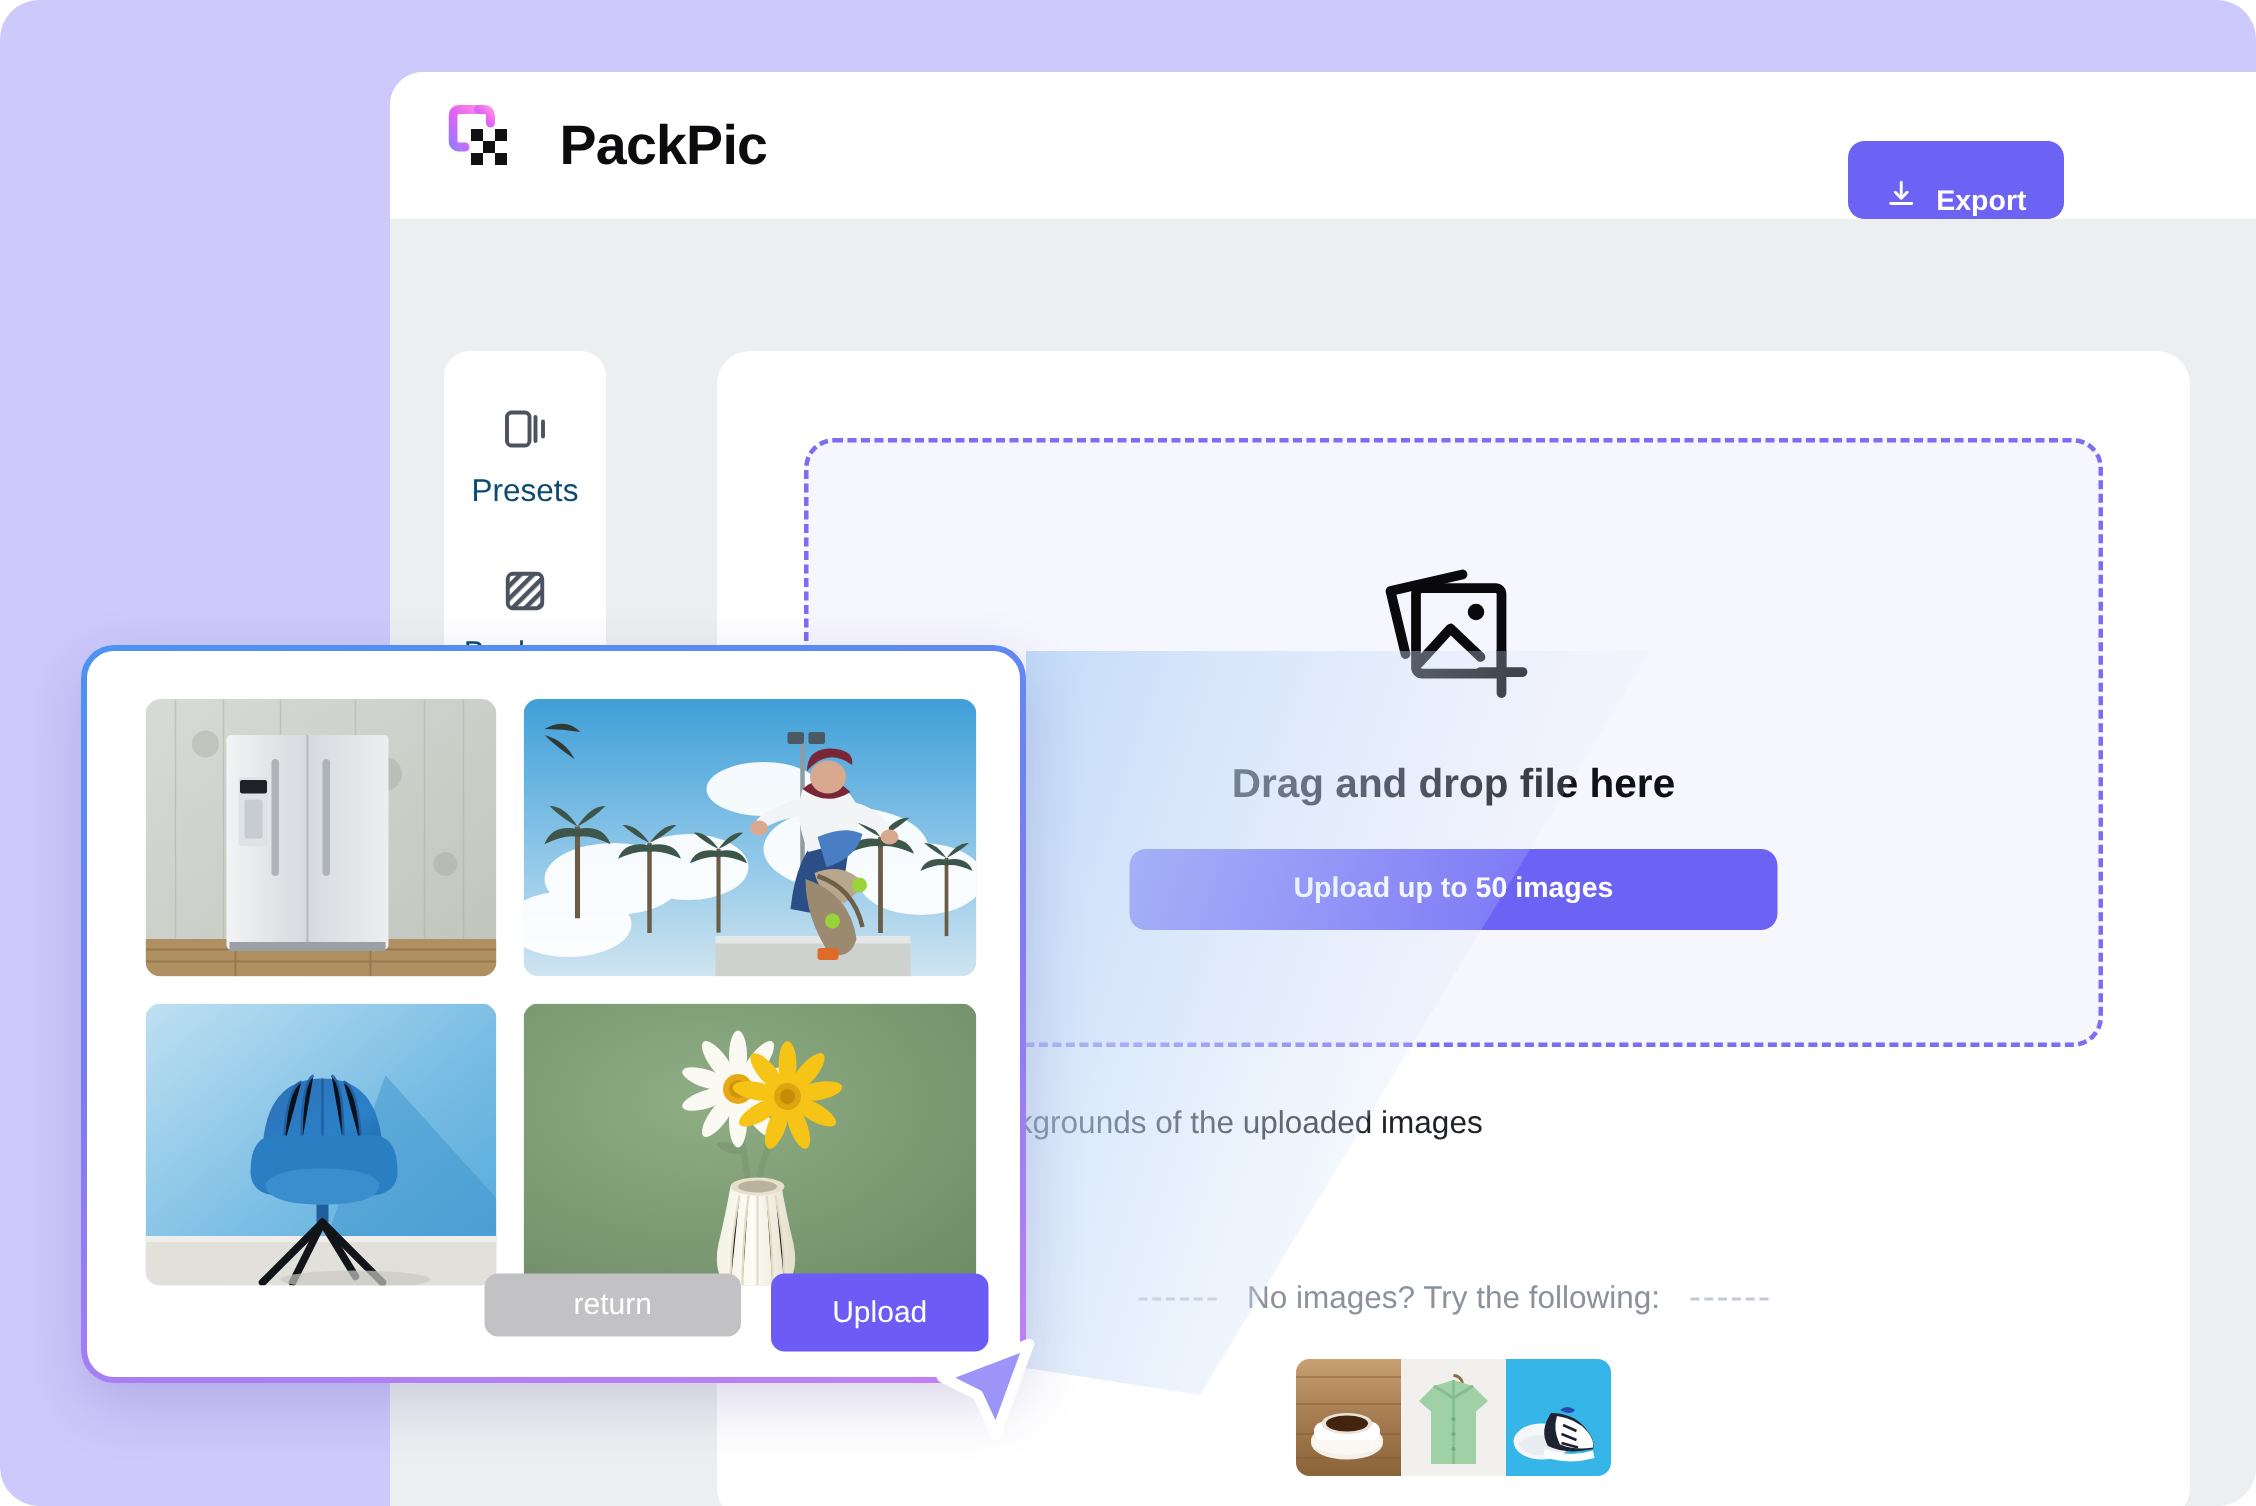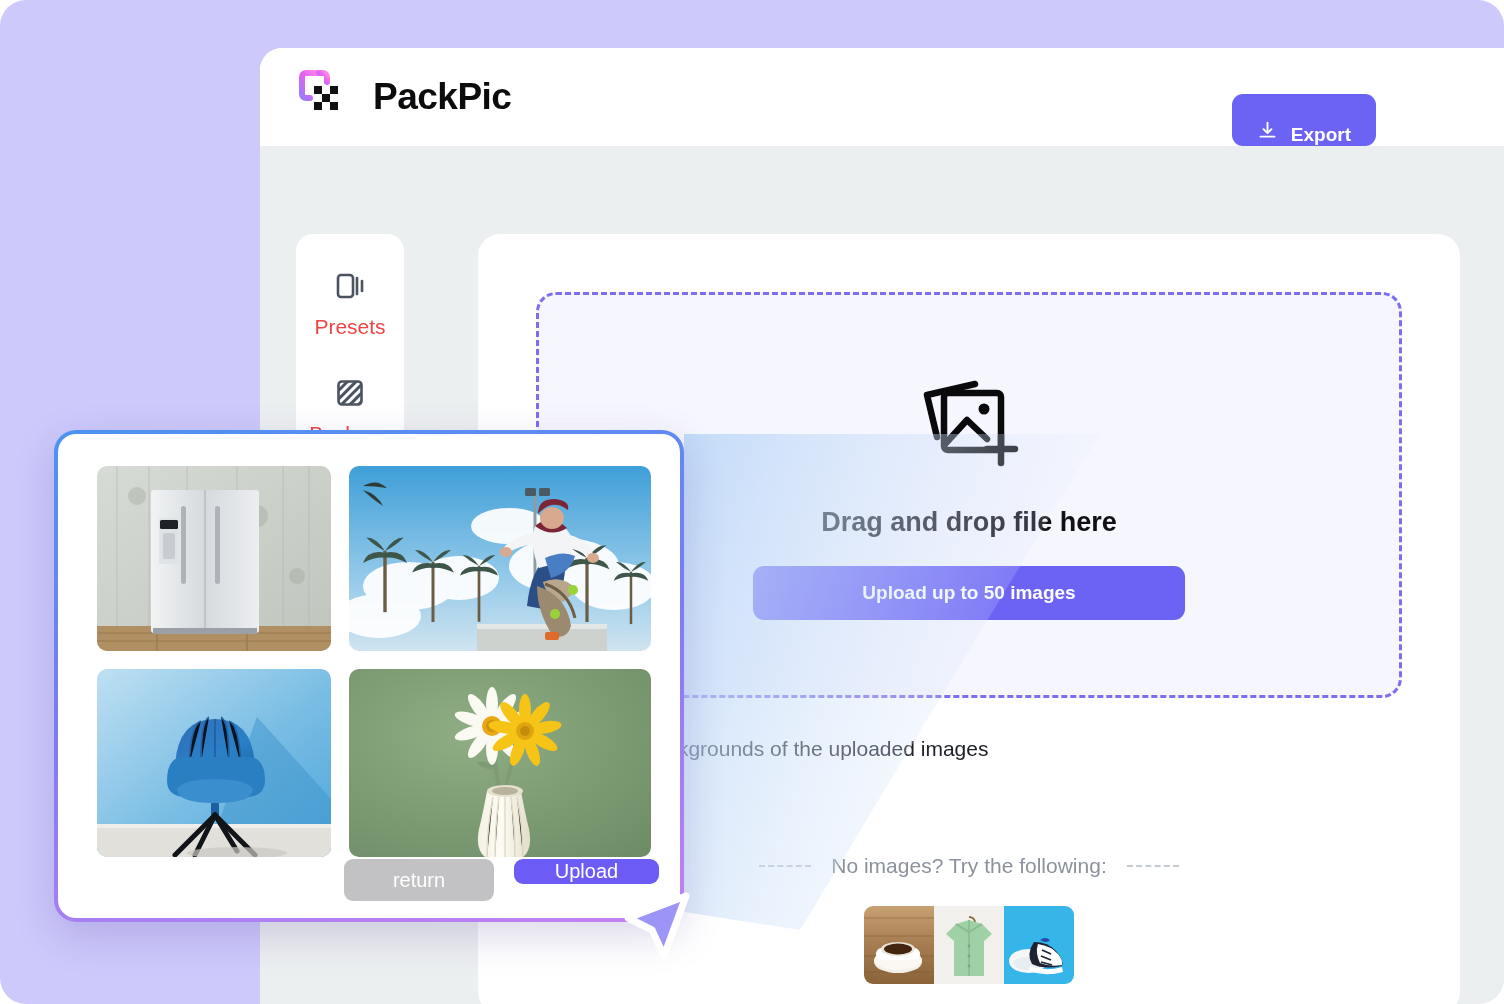--- a/index.html
+++ b/index.html
@@ -70,21 +70,21 @@
     border-radius: 17px;
     padding-top: 24px;
   }
   .sidebar-item {
     display: flex; flex-direction: column;
     align-items: center; gap: 9px;
     padding: 12px 4px 26px 4px;
     cursor: pointer;
   }
   .sidebar-item-label {
-    font-size: 21px; color: #ef4444;
+    font-size: 21px; color: #0c4a6e;
     white-space: nowrap;
   }
 
   
   #main-card {
     position: absolute; left: 218px; top: 88px;
     width: 982px; height: 780px;
     background: #ffffff;
     border-radius: 22px;
   }
@@ -180,29 +180,29 @@
   }
   .dialog-thumb {
     border-radius: 10px; overflow: hidden;
     position: relative; cursor: pointer;
   }
   #dialog-actions {
     position: absolute; right: 21px; bottom: 17px;
     display: flex; gap: 20px;
   }
   #return-button {
-    width: 150px; height: 42px;
+    width: 171px; height: 42px;
     background: #c2c2c4; color: #ffffff;
     border: none; border-radius: 9px;
     font-size: 20px;
     font-family: "Liberation Sans", sans-serif;
     cursor: pointer;
   }
   #dialog-upload-button {
-    width: 145px; height: 25px;
+    width: 145px; height: 52px;
     background: #6c5cf5; color: #ffffff;
     border: none; border-radius: 9px;
     font-size: 20px;
     font-family: "Liberation Sans", sans-serif;
     cursor: pointer;
   }
 
   
   #mouse-cursor {
     position: absolute; left: 622px; top: 888px;

